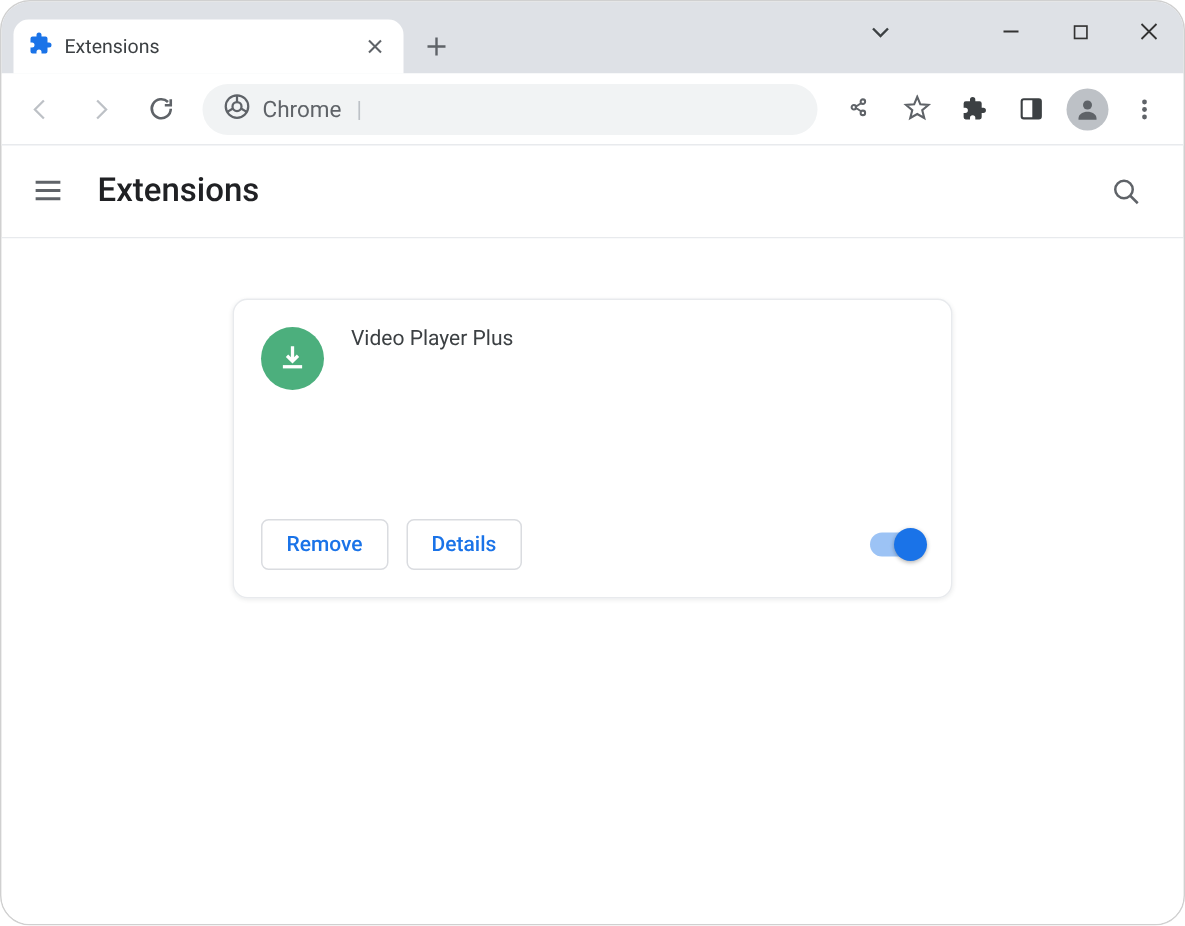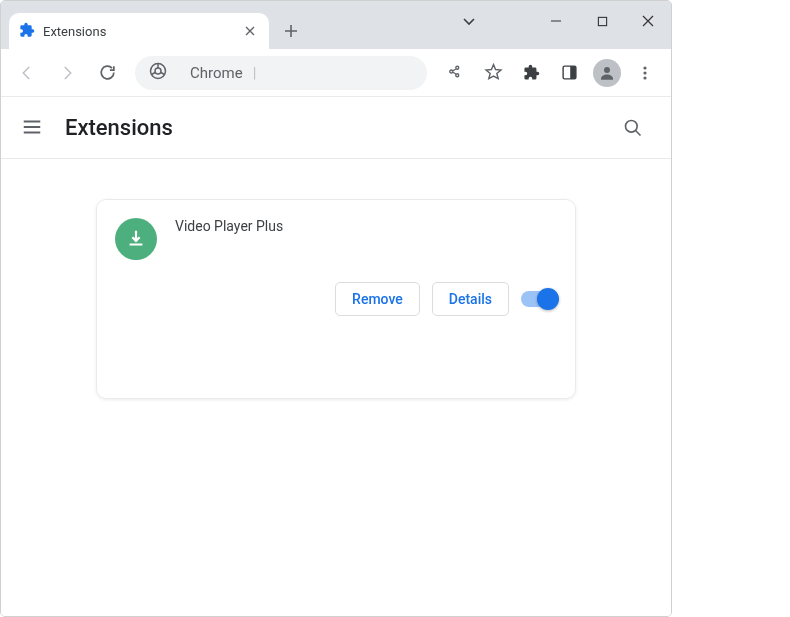--- a/index.html
+++ b/index.html
@@ -5,24 +5,24 @@
   * { box-sizing: border-box; margin: 0; padding: 0; }
   body {
     width: 790px;
     height: 617px;
     font-family: 'Segoe UI', Roboto, Arial, sans-serif;
     background: #fff;
     overflow: hidden;
     position: relative;
   }
   .window {
-    width: 672px;
+    width: 790px;
     height: 617px;
     border: 1px solid #d0d0d0;
-    border-radius: 5px;
+    border-radius: 20px;
     overflow: hidden;
     display: flex;
     flex-direction: column;
     background: #fff;
   }
   
   .titlebar {
     height: 48px;
     background: #dee1e6;
     display: flex;
@@ -113,21 +113,21 @@
   }
   .nav-btn.disabled { color: #bdc1c6; }
   .omnibox {
     flex: 1;
     height: 34px;
     background: #f1f3f4;
     border-radius: 17px;
     display: flex;
     align-items: center;
     padding: 0 14px;
-    gap: 23px;
+    gap: 8px;
     margin: 16px 6px;
     color: #5f6368;
     font-size: 15px;
   }
   .omni-text { display: flex; align-items: baseline; gap: 0; }
   .omni-prefix { color: #5f6368; }
   .omni-divider { color: #bdc1c6; margin: 0 10px; }
   .omni-url { color: #202124; }
   .toolbar-right {
     display: flex;
@@ -228,21 +228,21 @@
     justify-content: center;
     padding-top: 40px;
   }
   .ext-card {
     width: 480px;
     height: 200px;
     border: 1px solid #e8eaed;
     border-radius: 10px;
     box-shadow: 0 1px 3px rgba(60,64,67,0.1);
     display: flex;
-    flex-direction: row;
+    flex-direction: column;
     padding: 18px;
   }
   .card-body {
     flex: 1;
     display: flex;
     gap: 18px;
   }
   .ext-icon {
     width: 42px;
     height: 42px;

